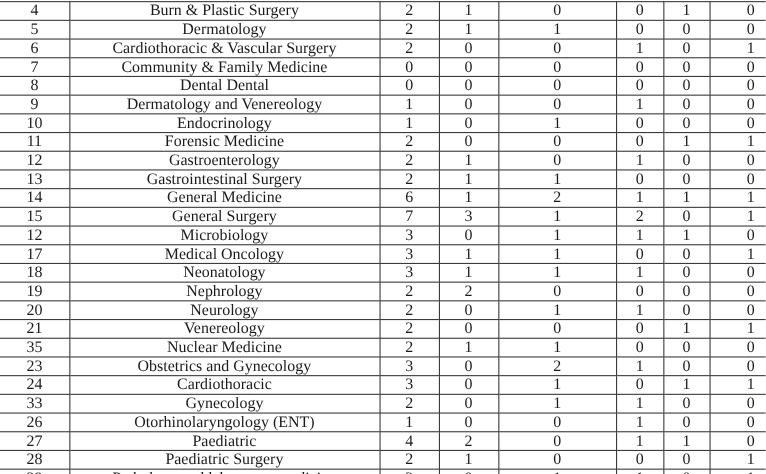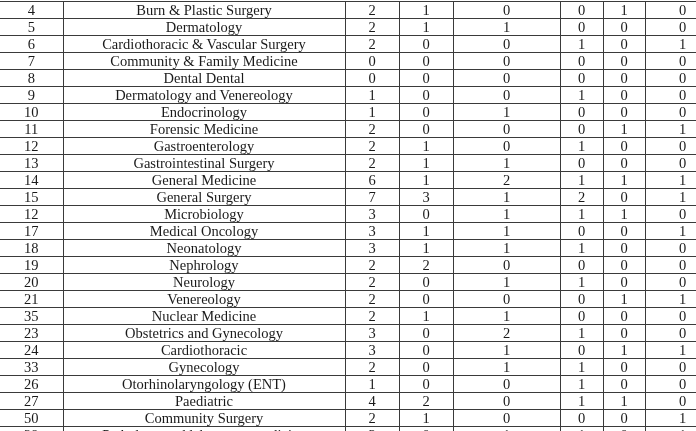--- a/index.html
+++ b/index.html
@@ -264,22 +264,22 @@
     <td class="c0">27</td>
     <td>Paediatric</td>
     <td>4</td>
     <td>2</td>
     <td>0</td>
     <td>1</td>
     <td class="vgray">1</td>
     <td class="vgray">0</td>
   </tr>
         <tr>
-    <td class="c0">50</td>
-    <td>Community Surgery</td>
+    <td class="c0">28</td>
+    <td>Paediatric Surgery</td>
     <td>2</td>
     <td>1</td>
     <td>0</td>
     <td>0</td>
     <td class="vgray">0</td>
     <td class="vgray">1</td>
   </tr>
         <tr class="partial">
     <td class="c0">29</td>
     <td>Pathology and laboratory medicine</td>

